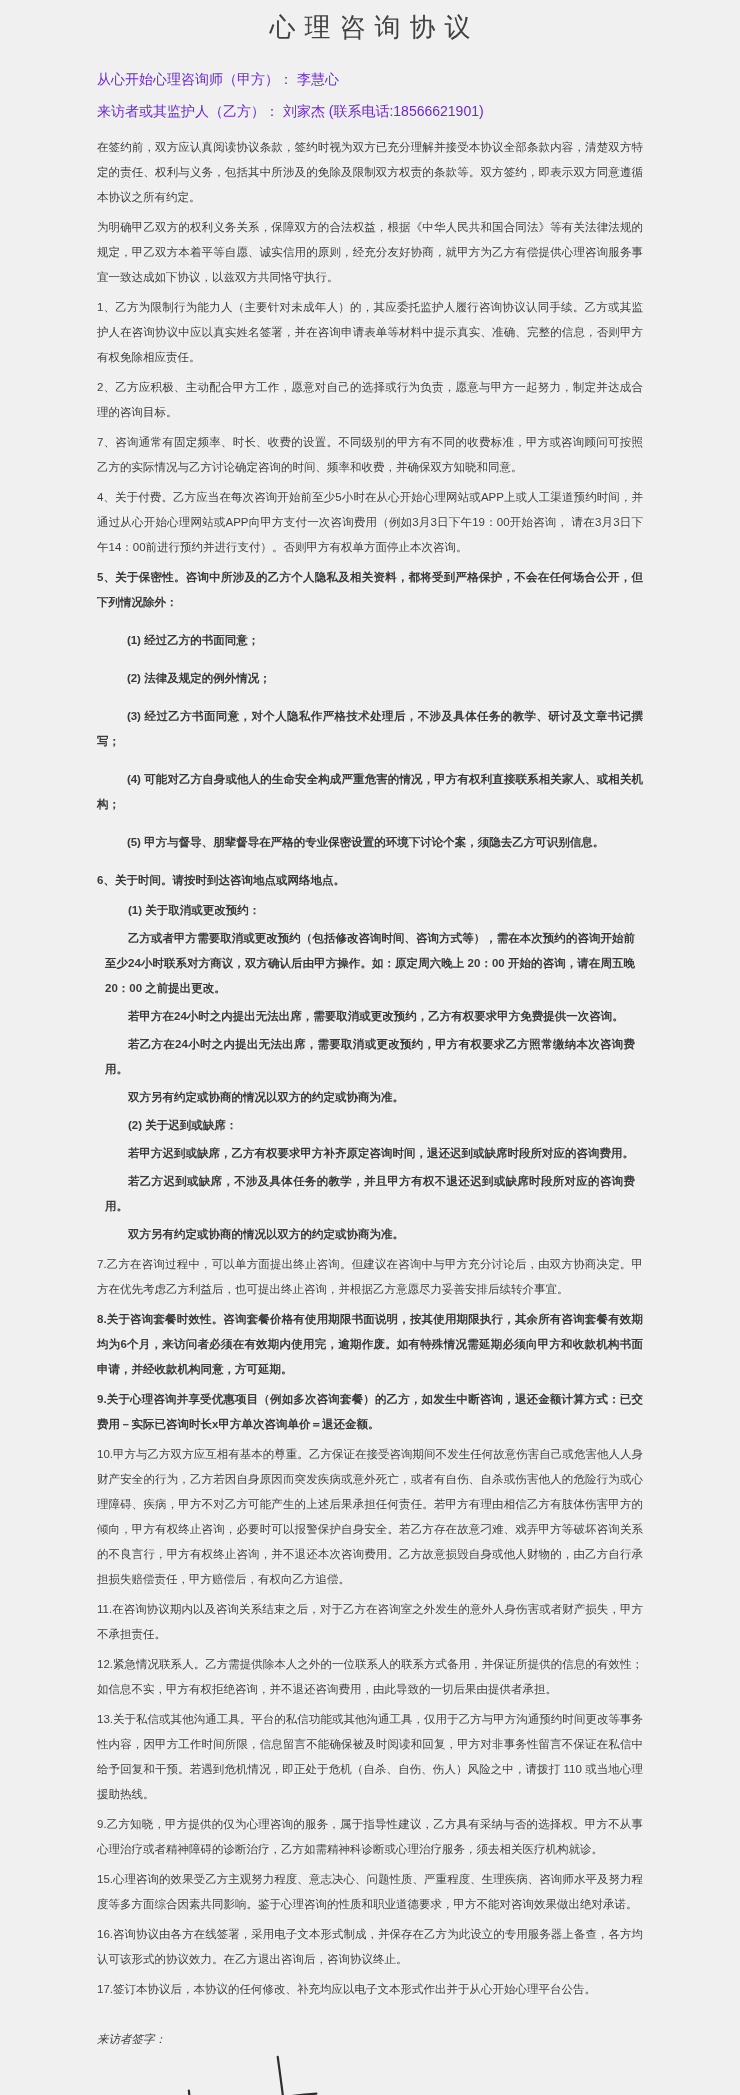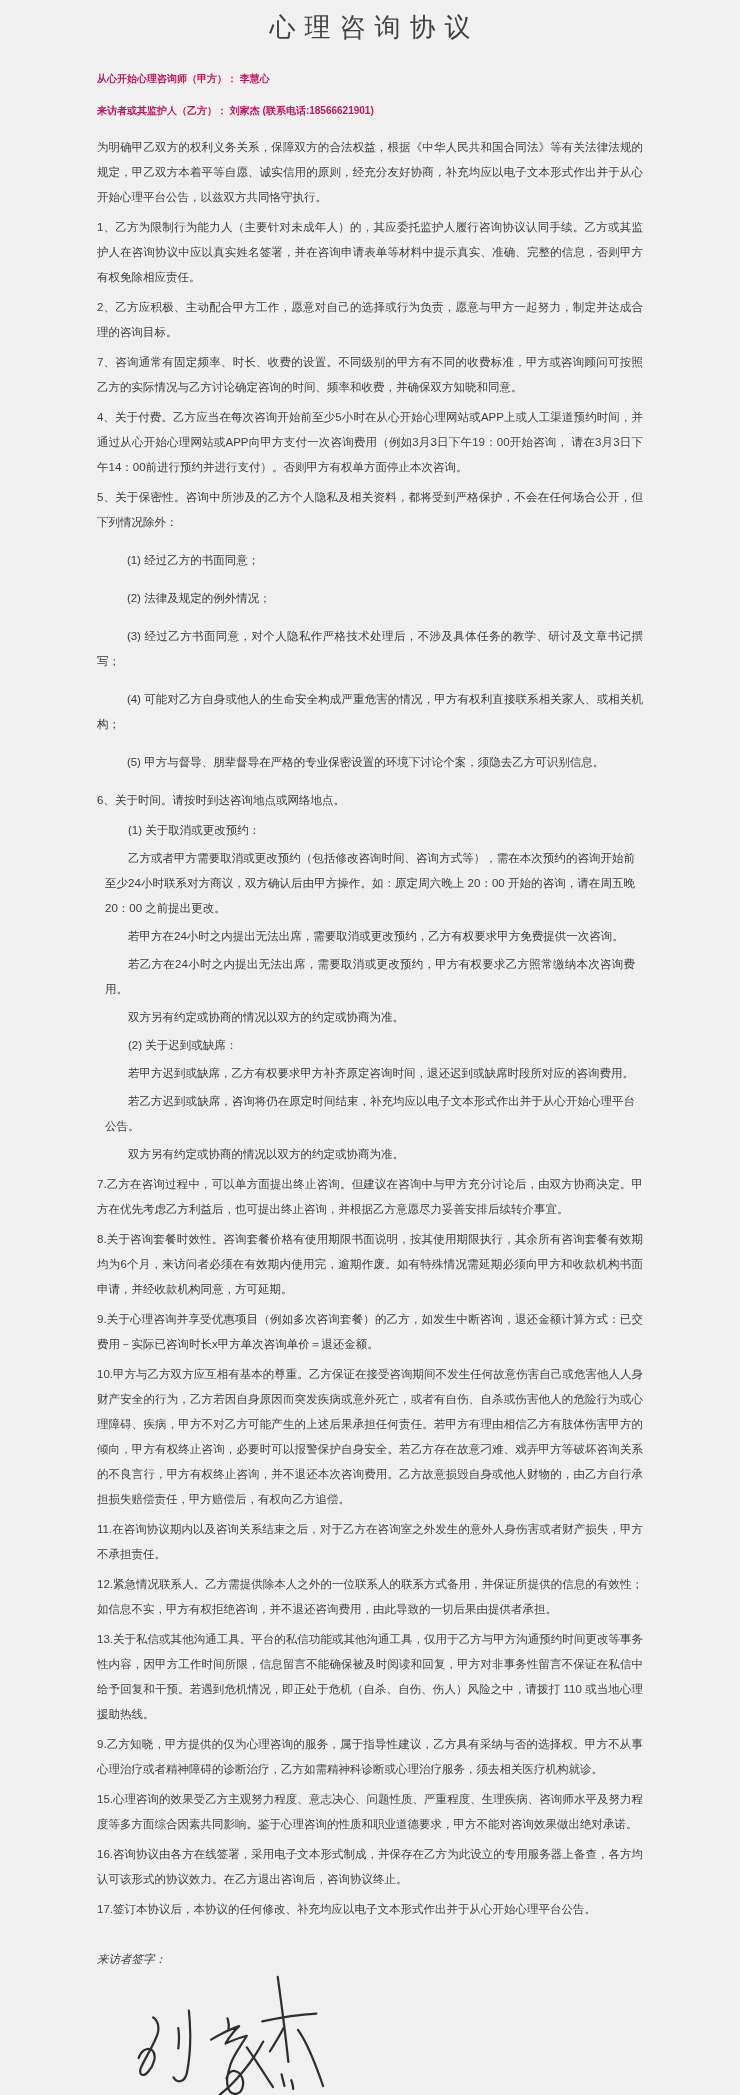--- a/index.html
+++ b/index.html
@@ -22,31 +22,31 @@
     margin: 10px 0 26px 0;
     font-size: 26px;
     font-weight: 400;
     color: #414141;
     text-align: center;
     letter-spacing: 9px;
     text-indent: 9px; 
   }
   .party {
     margin: 0 0 16px 0;
-    font-size: 10px;
-    font-weight: 700;
+    font-size: 14px;
+    font-weight: 400;
     line-height: 16px;
-    color: #be185d;
+    color: #6d28d9;
   }
   .body-text { font-size: 11.5px; line-height: 25px; }
   .para {
     margin: 5px 0;
     text-align: justify;
   }
-  .para.b { font-weight: 400; color: #3a3a3a; }
+  .para.b { font-weight: 700; color: #3a3a3a; }
   .para.i1 { text-indent: 2em; margin: 3px 8px; }
   .para.i2 { text-indent: 2.6em; margin: 13px 0; }
   .sign-label {
     margin: 25px 0 0 0;
     font-size: 11.5px;
     line-height: 25px;
     font-style: italic;
   }
   .sig-wrap {
     margin: 2px 0 0 30px;
@@ -59,40 +59,41 @@
 <body>
 
 <div class="page">
 
   <h1 class="doc-title">心理咨询协议</h1>
 
   <p class="party">从心开始心理咨询师（甲方）： 李慧心</p>
   <p class="party">来访者或其监护人（乙方）： 刘家杰 (联系电话:18566621901)</p>
 
   <div class="body-text">
-      <p class="para">为明确甲乙双方的权利义务关系，保障双方的合法权益，根据《中华人民共和国合同法》等有关法律法规的规定，甲乙双方本着平等自愿、诚实信用的原则，经充分友好协商，补充均应以电子文本形式作出并于从心开始心理平台公告，以兹双方共同恪守执行。</p>
+      <p class="para">在签约前，双方应认真阅读协议条款，签约时视为双方已充分理解并接受本协议全部条款内容，清楚双方特定的责任、权利与义务，包括其中所涉及的免除及限制双方权责的条款等。双方签约，即表示双方同意遵循本协议之所有约定。</p>
+      <p class="para">为明确甲乙双方的权利义务关系，保障双方的合法权益，根据《中华人民共和国合同法》等有关法律法规的规定，甲乙双方本着平等自愿、诚实信用的原则，经充分友好协商，就甲方为乙方有偿提供心理咨询服务事宜一致达成如下协议，以兹双方共同恪守执行。</p>
       <p class="para">1、乙方为限制行为能力人（主要针对未成年人）的，其应委托监护人履行咨询协议认同手续。乙方或其监护人在咨询协议中应以真实姓名签署，并在咨询申请表单等材料中提示真实、准确、完整的信息，否则甲方有权免除相应责任。</p>
       <p class="para">2、乙方应积极、主动配合甲方工作，愿意对自己的选择或行为负责，愿意与甲方一起努力，制定并达成合理的咨询目标。</p>
       <p class="para">7、咨询通常有固定频率、时长、收费的设置。不同级别的甲方有不同的收费标准，甲方或咨询顾问可按照乙方的实际情况与乙方讨论确定咨询的时间、频率和收费，并确保双方知晓和同意。</p>
       <p class="para">4、关于付费。乙方应当在每次咨询开始前至少5小时在从心开始心理网站或APP上或人工渠道预约时间，并通过从心开始心理网站或APP向甲方支付一次咨询费用（例如3月3日下午19：00开始咨询， 请在3月3日下午14：00前进行预约并进行支付）。否则甲方有权单方面停止本次咨询。</p>
       <p class="para b">5、关于保密性。咨询中所涉及的乙方个人隐私及相关资料，都将受到严格保护，不会在任何场合公开，但下列情况除外：</p>
       <p class="para b i2">(1) 经过乙方的书面同意；</p>
       <p class="para b i2">(2) 法律及规定的例外情况；</p>
       <p class="para b i2">(3) 经过乙方书面同意，对个人隐私作严格技术处理后，不涉及具体任务的教学、研讨及文章书记撰写；</p>
       <p class="para b i2">(4) 可能对乙方自身或他人的生命安全构成严重危害的情况，甲方有权利直接联系相关家人、或相关机构；</p>
       <p class="para b i2">(5) 甲方与督导、朋辈督导在严格的专业保密设置的环境下讨论个案，须隐去乙方可识别信息。</p>
       <p class="para b">6、关于时间。请按时到达咨询地点或网络地点。</p>
       <p class="para b i1">(1) 关于取消或更改预约：</p>
       <p class="para b i1">乙方或者甲方需要取消或更改预约（包括修改咨询时间、咨询方式等），需在本次预约的咨询开始前至少24小时联系对方商议，双方确认后由甲方操作。如：原定周六晚上 20：00 开始的咨询，请在周五晚 20：00 之前提出更改。</p>
       <p class="para b i1">若甲方在24小时之内提出无法出席，需要取消或更改预约，乙方有权要求甲方免费提供一次咨询。</p>
       <p class="para b i1">若乙方在24小时之内提出无法出席，需要取消或更改预约，甲方有权要求乙方照常缴纳本次咨询费用。</p>
       <p class="para b i1">双方另有约定或协商的情况以双方的约定或协商为准。</p>
       <p class="para b i1">(2) 关于迟到或缺席：</p>
       <p class="para b i1">若甲方迟到或缺席，乙方有权要求甲方补齐原定咨询时间，退还迟到或缺席时段所对应的咨询费用。</p>
-      <p class="para b i1">若乙方迟到或缺席，咨询将仍在原定时间结束，补充均应以电子文本形式作出并于从心开始心理平台公告。</p>
+      <p class="para b i1">若乙方迟到或缺席，不涉及具体任务的教学，并且甲方有权不退还迟到或缺席时段所对应的咨询费用。</p>
       <p class="para b i1">双方另有约定或协商的情况以双方的约定或协商为准。</p>
       <p class="para">7.乙方在咨询过程中，可以单方面提出终止咨询。但建议在咨询中与甲方充分讨论后，由双方协商决定。甲方在优先考虑乙方利益后，也可提出终止咨询，并根据乙方意愿尽力妥善安排后续转介事宜。</p>
       <p class="para b">8.关于咨询套餐时效性。咨询套餐价格有使用期限书面说明，按其使用期限执行，其余所有咨询套餐有效期均为6个月，来访问者必须在有效期内使用完，逾期作废。如有特殊情况需延期必须向甲方和收款机构书面申请，并经收款机构同意，方可延期。</p>
       <p class="para b">9.关于心理咨询并享受优惠项目（例如多次咨询套餐）的乙方，如发生中断咨询，退还金额计算方式：已交费用－实际已咨询时长x甲方单次咨询单价＝退还金额。</p>
       <p class="para">10.甲方与乙方双方应互相有基本的尊重。乙方保证在接受咨询期间不发生任何故意伤害自己或危害他人人身财产安全的行为，乙方若因自身原因而突发疾病或意外死亡，或者有自伤、自杀或伤害他人的危险行为或心理障碍、疾病，甲方不对乙方可能产生的上述后果承担任何责任。若甲方有理由相信乙方有肢体伤害甲方的倾向，甲方有权终止咨询，必要时可以报警保护自身安全。若乙方存在故意刁难、戏弄甲方等破坏咨询关系的不良言行，甲方有权终止咨询，并不退还本次咨询费用。乙方故意损毁自身或他人财物的，由乙方自行承担损失赔偿责任，甲方赔偿后，有权向乙方追偿。</p>
       <p class="para">11.在咨询协议期内以及咨询关系结束之后，对于乙方在咨询室之外发生的意外人身伤害或者财产损失，甲方不承担责任。</p>
       <p class="para">12.紧急情况联系人。乙方需提供除本人之外的一位联系人的联系方式备用，并保证所提供的信息的有效性；如信息不实，甲方有权拒绝咨询，并不退还咨询费用，由此导致的一切后果由提供者承担。</p>
       <p class="para">13.关于私信或其他沟通工具。平台的私信功能或其他沟通工具，仅用于乙方与甲方沟通预约时间更改等事务性内容，因甲方工作时间所限，信息留言不能确保被及时阅读和回复，甲方对非事务性留言不保证在私信中给予回复和干预。若遇到危机情况，即正处于危机（自杀、自伤、伤人）风险之中，请拨打 110 或当地心理援助热线。</p>
       <p class="para">9.乙方知晓，甲方提供的仅为心理咨询的服务，属于指导性建议，乙方具有采纳与否的选择权。甲方不从事心理治疗或者精神障碍的诊断治疗，乙方如需精神科诊断或心理治疗服务，须去相关医疗机构就诊。</p>
       <p class="para">15.心理咨询的效果受乙方主观努力程度、意志决心、问题性质、严重程度、生理疾病、咨询师水平及努力程度等多方面综合因素共同影响。鉴于心理咨询的性质和职业道德要求，甲方不能对咨询效果做出绝对承诺。</p>

